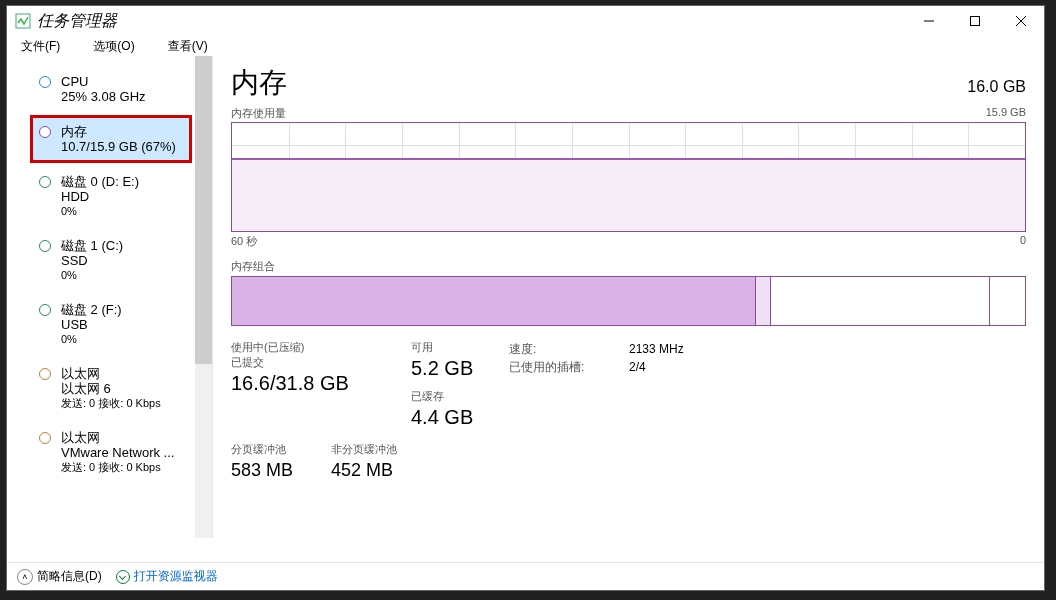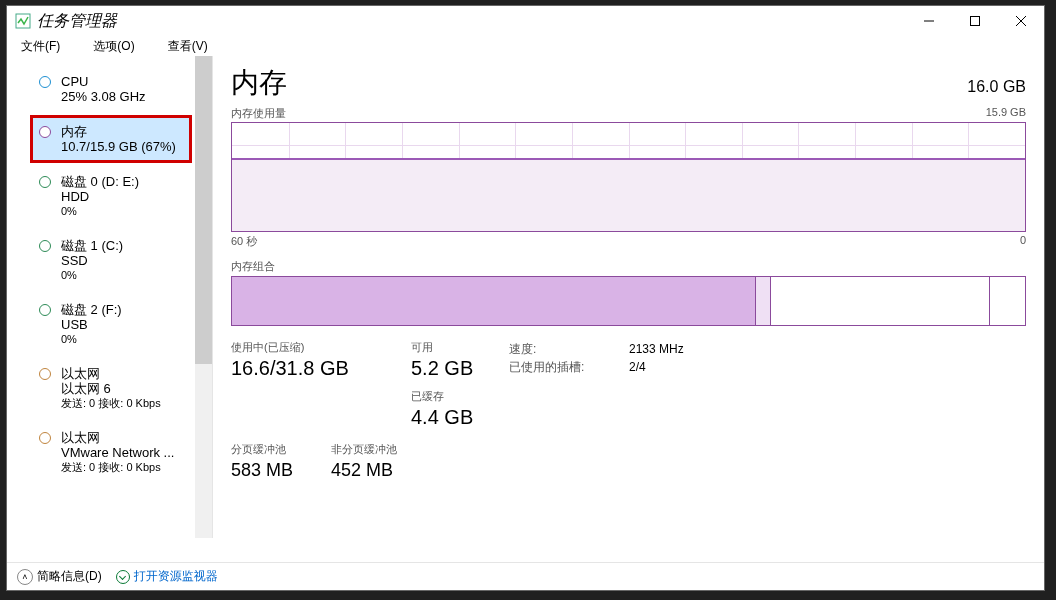--- a/index.html
+++ b/index.html
@@ -219,20 +219,21 @@
       <div class="comp" id="comp-chart">
           <div class="seg inuse" style="width: 66.0377%;"></div>
           <div class="seg mod" style="width: 1.88679%;"></div>
           <div class="seg standby" style="width: 27.673%;"></div>
           <div class="seg free" style="width: 4.40252%;"></div>
         </div>
 
       <div class="stats">
         <div class="statcol left1">
           <div class="kv-label">使用中(已压缩)</div>
+          <div class="kv-label">已提交</div>
           <div class="kv-value">16.6/31.8 GB</div>
         </div>
         <div class="statcol left2">
           <div class="kv-label">可用</div>
           <div class="kv-value">5.2 GB</div>
           <div class="kv-label">已缓存</div>
           <div class="kv-value">4.4 GB</div>
         </div>
         <div class="statcol">
           <div class="info-table">

